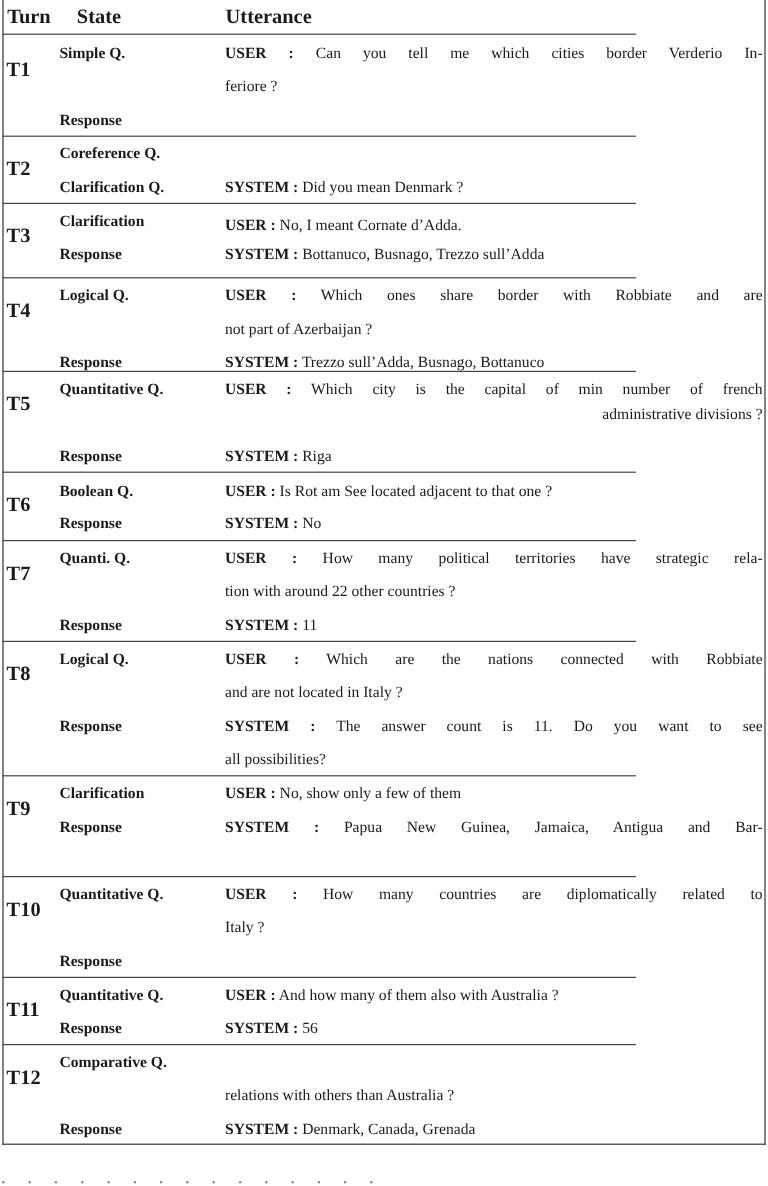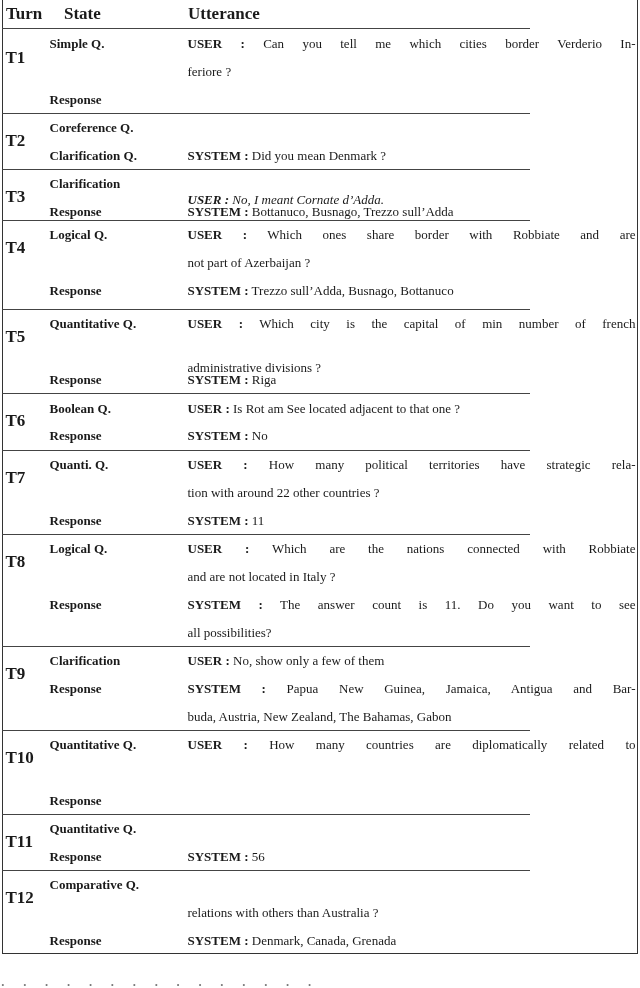--- a/index.html
+++ b/index.html
@@ -38,37 +38,37 @@
       </div>
       <div class="group" style="top: 113px; height: 56px;">
         <div class="turn" style="top: 17px;">T2</div>
         <div class="line state" style="top: 0px;">Coreference Q.</div>
         <div class="line state" style="top: 28px;">Clarification Q.</div>
         <div class="line utt" style="top: 28px;"><span class="spk">SYSTEM :</span> <span>Did you mean Denmark ?</span></div>
       </div>
       <div class="group" style="top: 169px; height: 56px;">
         <div class="turn" style="top: 17px;">T3</div>
         <div class="line state" style="top: 0px;">Clarification</div>
-        <div class="line utt" style="top: 16px; font-style: italic;"><span class="spk">USER :</span> <span>No, I meant Cornate d’Adda.</span></div>
+        <div class="line utt" style="top: 4px;"><span class="spk">USER :</span> <span>No, I meant Cornate d’Adda.</span></div>
         <div class="line state" style="top: 28px;">Response</div>
         <div class="line utt" style="top: 28px;"><span class="spk">SYSTEM :</span> <span>Bottanuco, Busnago, Trezzo sull’Adda</span></div>
       </div>
-      <div class="group" style="top: 220px; height: 84px; text-decoration: underline;">
+      <div class="group" style="top: 231px; height: 84px; text-decoration: underline;">
         <div class="turn" style="top: 17px;">T4</div>
         <div class="line state" style="top: 0px;">Logical Q.</div>
         <div class="line utt justify" style="top: 0px;"><span class="spk">USER :</span> <span>Which ones share border with Robbiate and are</span></div>
         <div class="line utt" style="top: 28px;"><span>not part of Azerbaijan ?</span></div>
         <div class="line state" style="top: 56px;">Response</div>
         <div class="line utt" style="top: 56px;"><span class="spk">SYSTEM :</span> <span>Trezzo sull’Adda, Busnago, Bottanuco</span></div>
       </div>
       <div class="group" style="top: 309px; height: 84px;">
         <div class="turn" style="top: 17px;">T5</div>
         <div class="line state" style="top: 0px;">Quantitative Q.</div>
         <div class="line utt justify" style="top: 0px;"><span class="spk">USER :</span> <span>Which city is the capital of min number of french</span></div>
-        <div class="line utt" style="top: 44px;"><span>administrative divisions ?</span></div>
+        <div class="line utt" style="top: 21px; text-align: right;"><span>administrative divisions ?</span></div>
         <div class="line state" style="top: 56px;">Response</div>
         <div class="line utt" style="top: 56px;"><span class="spk">SYSTEM :</span> <span>Riga</span></div>
       </div>
       <div class="group" style="top: 393px; height: 57px;">
         <div class="turn" style="top: 17px;">T6</div>
         <div class="line state" style="top: 1px;">Boolean Q.</div>
         <div class="line utt" style="top: 1px;"><span class="spk">USER :</span> <span>Is Rot am See located adjacent to that one ?</span></div>
         <div class="line state" style="top: 28px;">Response</div>
         <div class="line utt" style="top: 28px;"><span class="spk">SYSTEM :</span> <span>No</span></div>
       </div>
@@ -88,31 +88,32 @@
         <div class="line state" style="top: 56px;">Response</div>
         <div class="line utt justify" style="top: 56px;"><span class="spk">SYSTEM :</span> <span>The answer count is 11. Do you want to see</span></div>
         <div class="line utt" style="top: 84px;"><span>all possibilities?</span></div>
       </div>
       <div class="group" style="top: 646px; height: 84px;">
         <div class="turn" style="top: 17px;">T9</div>
         <div class="line state" style="top: 0px;">Clarification</div>
         <div class="line utt" style="top: 0px;"><span class="spk">USER :</span> <span>No, show only a few of them</span></div>
         <div class="line state" style="top: 28px;">Response</div>
         <div class="line utt justify" style="top: 28px;"><span class="spk">SYSTEM :</span> <span>Papua New Guinea, Jamaica, Antigua and Bar-</span></div>
-        <div class="line utt" style="top: 56px;"><span>buda, Austria, New Zealand, The Bahamas, Gabon</span></div>
       </div>
       <div class="group" style="top: 730px; height: 84px;">
         <div class="turn" style="top: 17px;">T10</div>
         <div class="line state" style="top: 0px;">Quantitative Q.</div>
         <div class="line utt justify" style="top: 0px;"><span class="spk">USER :</span> <span>How many countries are diplomatically related to</span></div>
+        <div class="line utt" style="top: 28px;"><span>Italy ?</span></div>
         <div class="line state" style="top: 56px;">Response</div>
       </div>
       <div class="group" style="top: 814px; height: 56px;">
         <div class="turn" style="top: 17px;">T11</div>
         <div class="line state" style="top: 0px;">Quantitative Q.</div>
+        <div class="line utt" style="top: 0px;"><span class="spk">USER :</span> <span>And how many of them also with Australia ?</span></div>
         <div class="line state" style="top: 28px;">Response</div>
         <div class="line utt" style="top: 28px;"><span class="spk">SYSTEM :</span> <span>56</span></div>
       </div>
       <div class="group" style="top: 870px; height: 84px;">
         <div class="turn" style="top: 17px;">T12</div>
         <div class="line state" style="top: 0px;">Comparative Q.</div>
         <div class="line utt" style="top: 28px;"><span>relations with others than Australia ?</span></div>
         <div class="line state" style="top: 56px;">Response</div>
         <div class="line utt" style="top: 56px;"><span class="spk">SYSTEM :</span> <span>Denmark, Canada, Grenada</span></div>
       </div>

